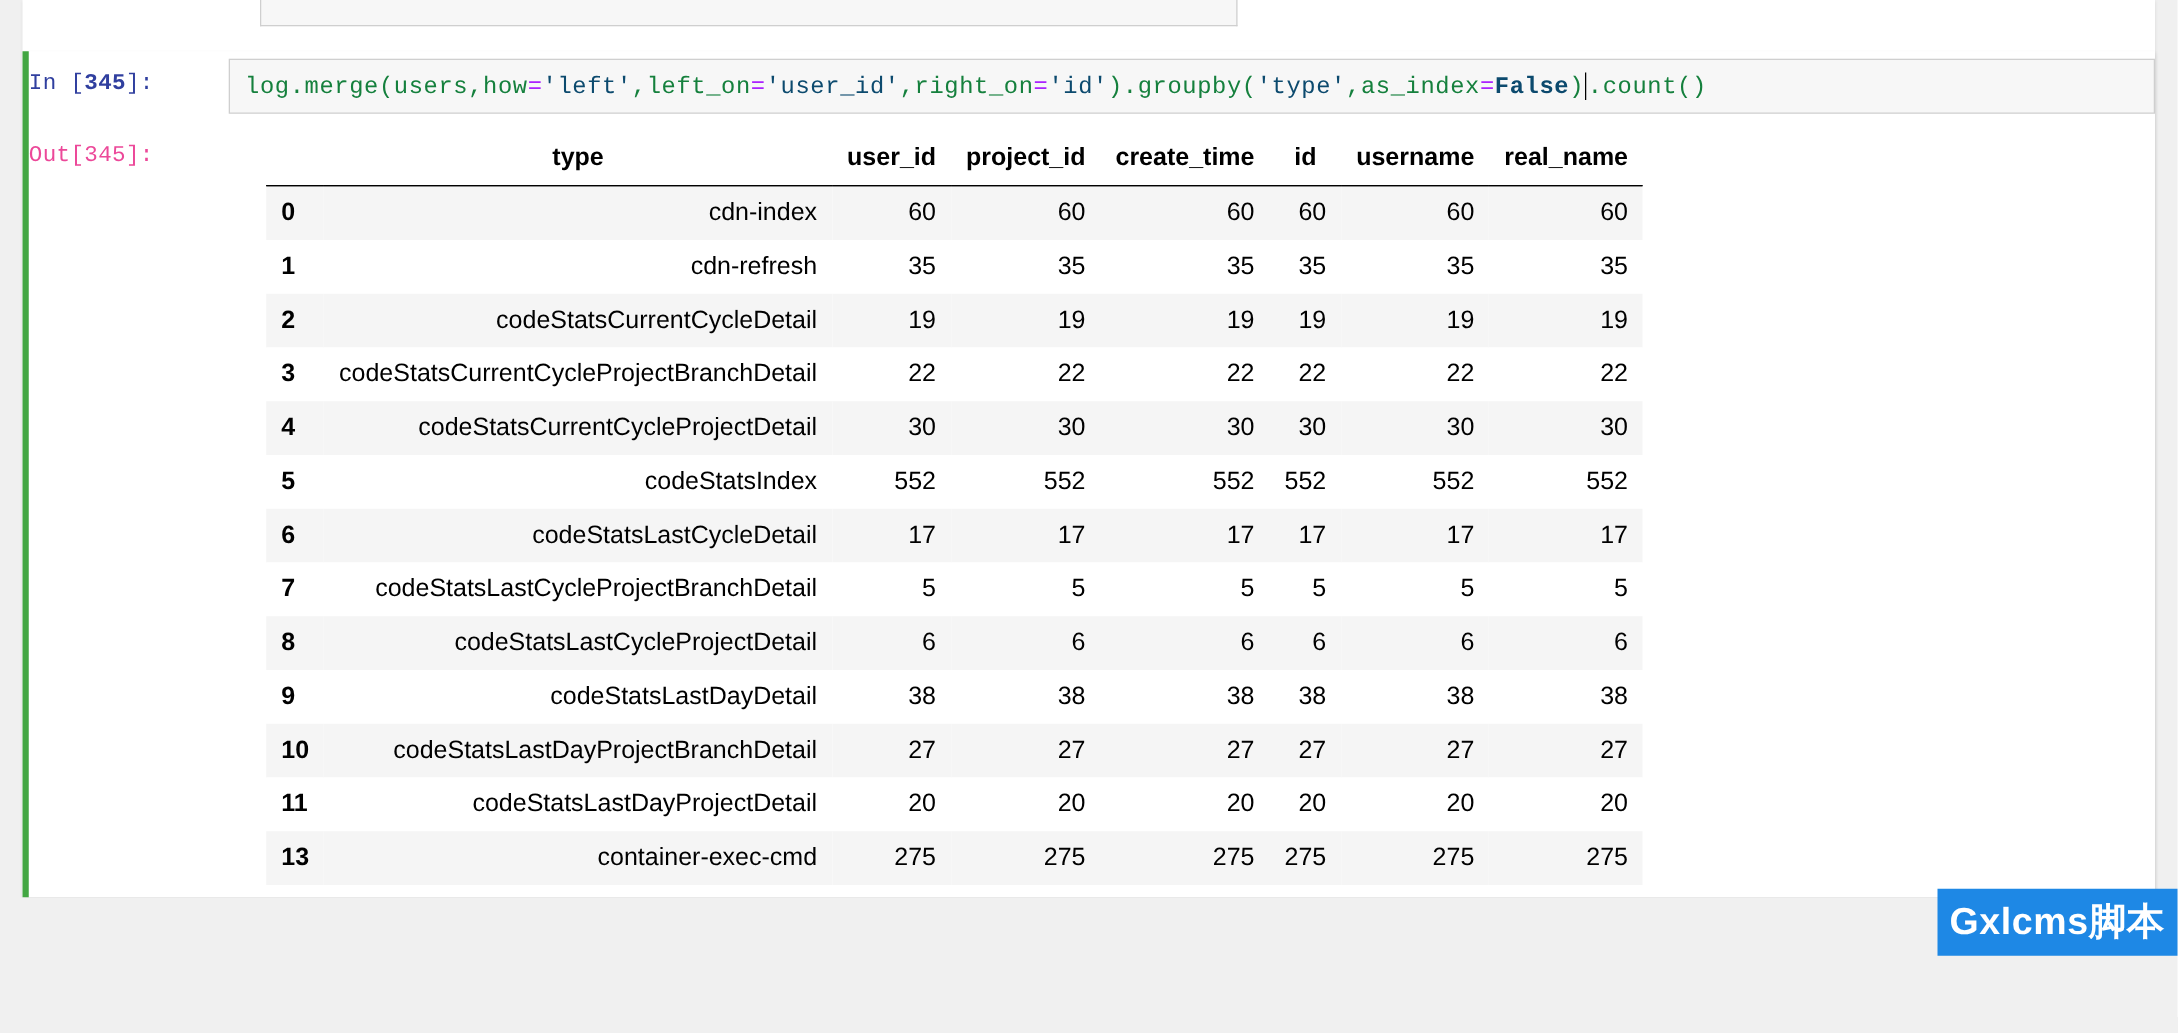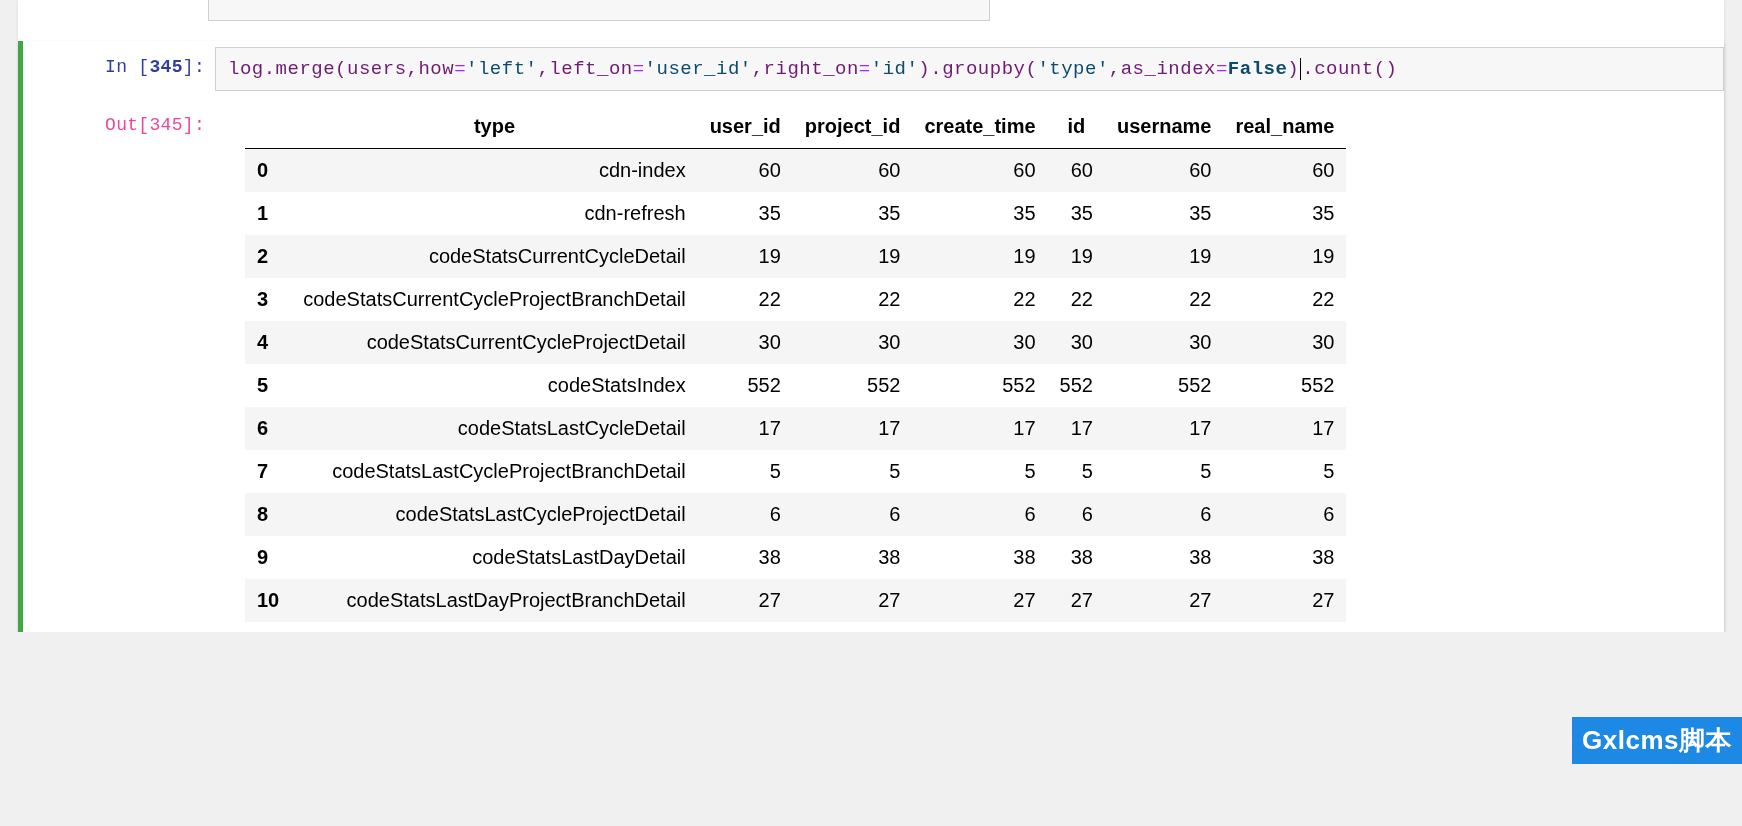--- a/index.html
+++ b/index.html
@@ -26,27 +26,26 @@
   }
   .cell {
     border-left: 5px solid #42A642;
     background: #fff;
     box-shadow: 1px 1px 3px rgba(0,0,0,0.1);
     padding: 6px 0 10px 0;
   }
   .prompt-col {
     display: inline-block;
     width: 150px;
-    text-align: right;
+    text-align: left;
     font-family: Menlo, Monaco, Consolas, "Courier New", monospace;
     font-size: 18px;
     vertical-align: top;
     padding-top: 10px;
     letter-spacing: 0.3px;
-    margin-left: 32px;
   }
   .prompt-in { color: #303F9F; }
   .prompt-in .num { color: #303F9F; font-weight: bold;}
   .prompt-out { color: #ec4899; }
   .input-row {
     display: flex;
     align-items: flex-start;
     padding-right: 0;
   }
   .code-box {
@@ -55,21 +54,21 @@
     background: #f7f7f7;
     padding: 10px 12px;
     font-family: Menlo, Monaco, Consolas, "Courier New", monospace;
     font-size: 19px;
     margin-left: 10px;
     margin-right: 0;
     white-space: nowrap;
     overflow: hidden;
     letter-spacing: 0.5px;
   }
-  .code-box .fn { color: #701a75; }
+  .code-box .fn { color: #15803d; }
   .code-box .op { color: #AA22FF; }
   .code-box .str { color: #0c4a6e; }
   .code-box .kw { color: #0c4a6e; font-weight: bold; }
   .code-box .cursor { border-left: 1.5px solid #000; margin: 0 1px; display:inline-block; height:1.15em; vertical-align:text-bottom;}
   .output-row {
     display: flex;
     align-items: flex-start;
     margin-top: 14px;
   }
   .output-area {
@@ -106,21 +105,21 @@
   table.dataframe tbody tr:nth-child(even) {
     background: #fff;
   }
   .watermark {
     position: fixed;
     right: 0;
     bottom: 62px;
     background: #1E88E5;
     color: #fff;
     font-weight: bold;
-    font-size: 26px;
+    font-size: 30px;
     padding: 6px 10px;
     font-family: "Microsoft YaHei", Arial, sans-serif;
     letter-spacing: 0.5px;
   }
 </style>
 </head>
 <body>
 
 <div class="page">
   <div class="prev-cell"></div>
@@ -258,20 +257,40 @@
               <tr>
                 <th>10</th>
                 <td>codeStatsLastDayProjectBranchDetail</td>
                 <td>27</td>
                 <td>27</td>
                 <td>27</td>
                 <td>27</td>
                 <td>27</td>
                 <td>27</td>
               </tr>
+              <tr>
+                <th>11</th>
+                <td>codeStatsLastDayProjectDetail</td>
+                <td>20</td>
+                <td>20</td>
+                <td>20</td>
+                <td>20</td>
+                <td>20</td>
+                <td>20</td>
+              </tr>
+              <tr>
+                <th>13</th>
+                <td>container-exec-cmd</td>
+                <td>275</td>
+                <td>275</td>
+                <td>275</td>
+                <td>275</td>
+                <td>275</td>
+                <td>275</td>
+              </tr>
             </tbody>
         </table>
       </div>
     </div>
 
   </div>
 </div>
 
 <div class="watermark">Gxlcms脚本</div>
 

